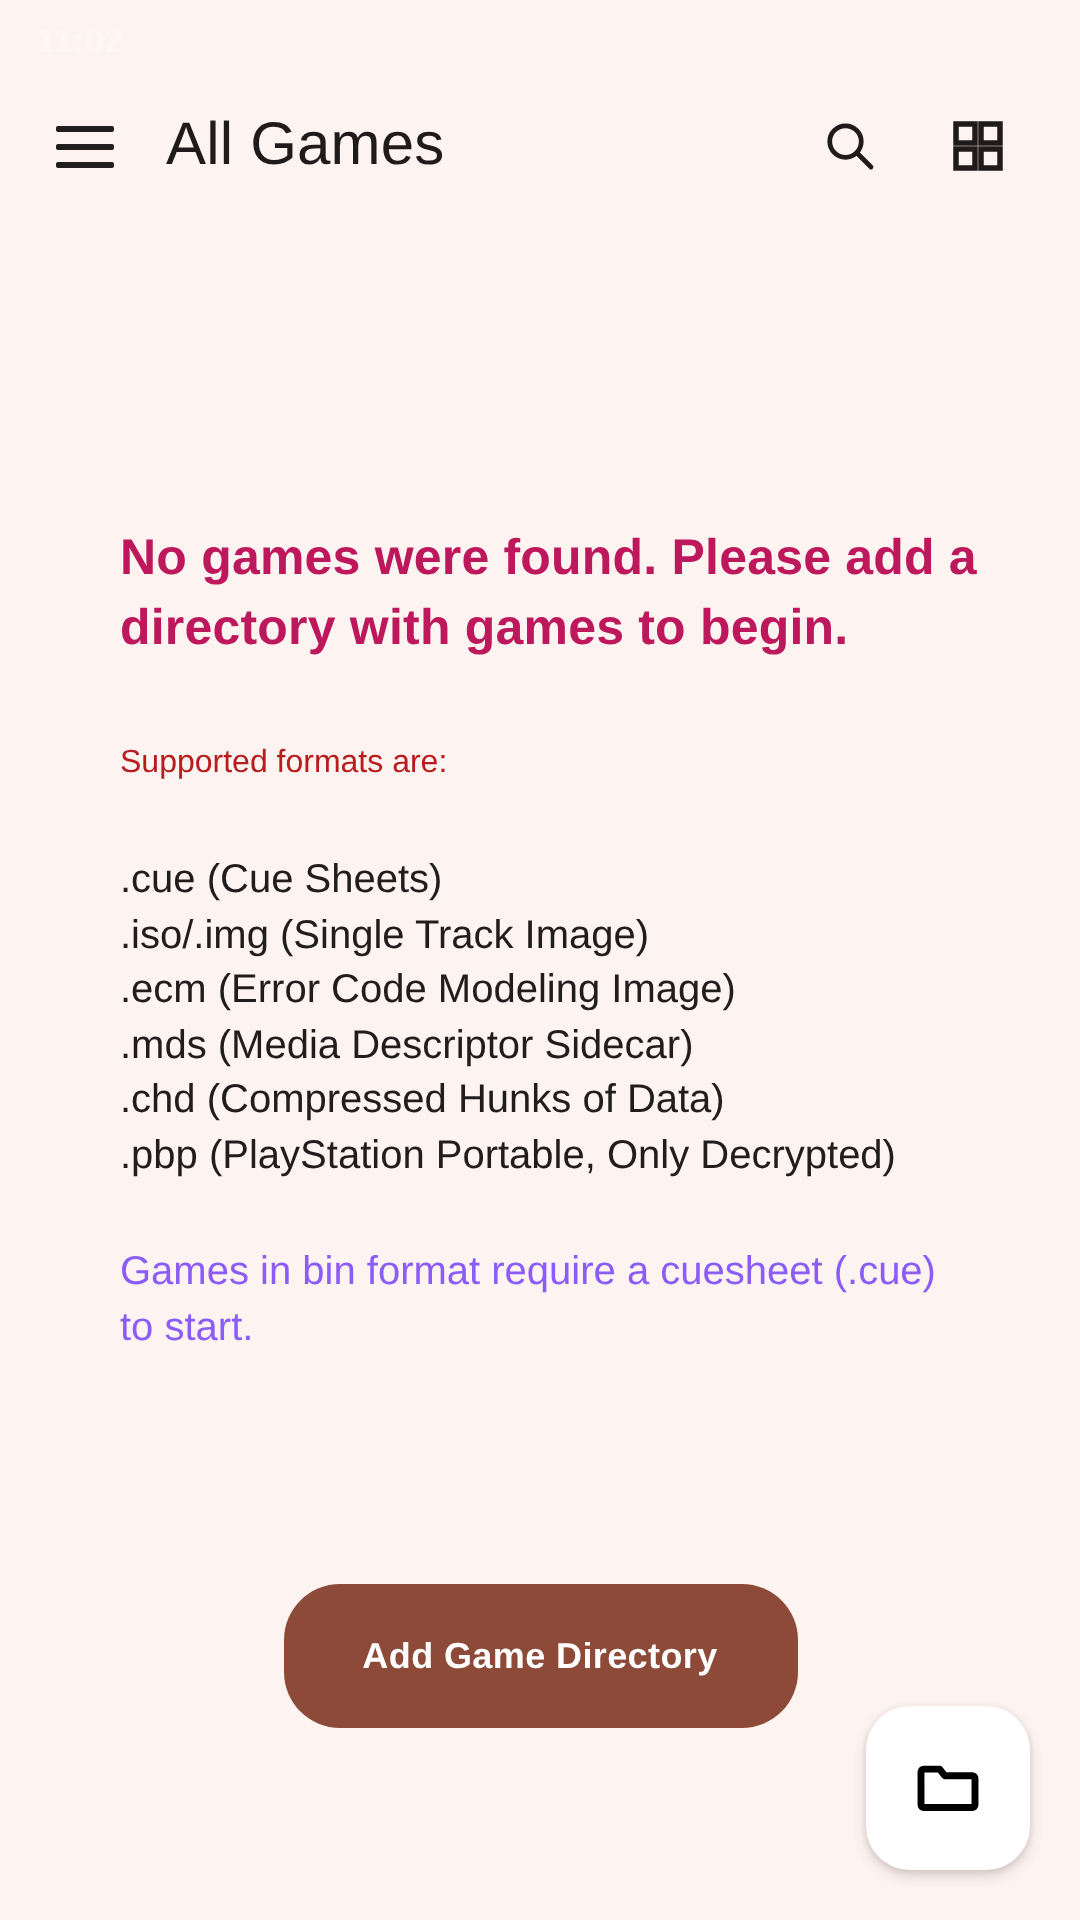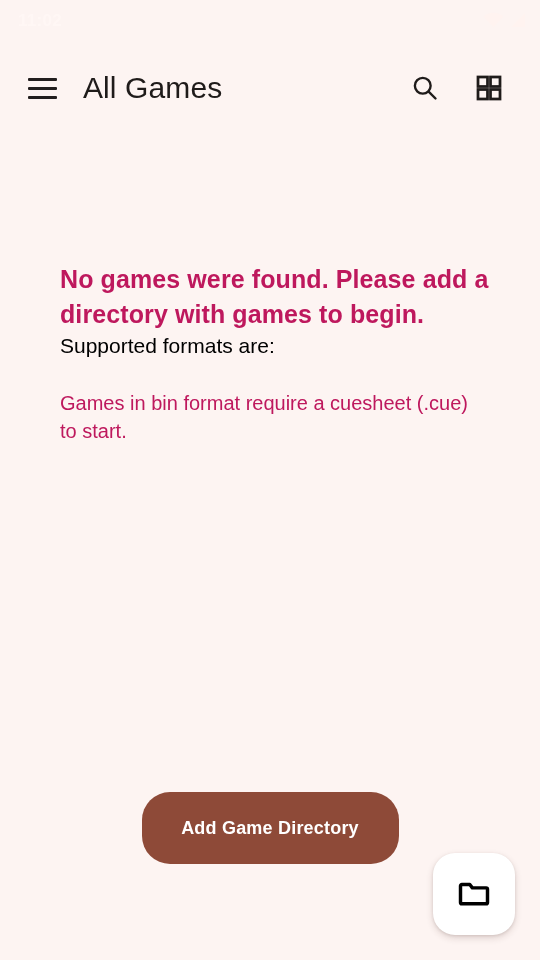--- a/index.html
+++ b/index.html
@@ -30,21 +30,21 @@
     font-weight:bold;
     color:#FFF7F5;
     letter-spacing:0.3px;
     line-height:1;
   }
   .status-icons { display:flex; align-items:center; gap:5px; }
   .status-icons svg { display:block; }
 
   
   .app-bar {
-    position:absolute; top:52px; left:0;
+    position:absolute; top:37px; left:0;
     width:540px; height:72px;
     display:flex; align-items:center;
     padding:0 34px 0 22px;
     z-index:10;
   }
   .menu-btn {
     width:40px; height:40px;
     display:flex; flex-direction:column;
     align-items:center; justify-content:center;
     gap:6px;
@@ -87,39 +87,40 @@
 
   .empty-heading {
     font-size:25px;
     font-weight:bold;
     line-height:35px;
     color:#be185d;
     letter-spacing:0.1px;
   }
 
   .supported-label {
-    font-size:21px;
+    font-size:16px;
     line-height:27px;
-    color:#000000;
+    color:#b91c1c;
+    margin-top:36px;
   }
 
   .format-list {
     margin-top:32px;
     list-style:none;
   }
   .format-list li {
     font-size:20px;
     line-height:27.5px;
     color:#211D1C;
   }
 
   .bin-note {
     font-size:20px;
     line-height:28px;
-    color:#be185d;
+    color:#8b5cf6;
     margin-top:30px;
     width:425px;
   }
 
   
   .add-dir-wrap {
     position:absolute;
     top:792px; left:0;
     width:540px;
     display:flex; justify-content:center;
@@ -203,20 +204,28 @@
 
   </div>
 </div>
 
 <div class="content">
 
   <div class="empty-heading">No games were found. Please add a directory with games to begin.</div>
 
   <div class="supported-label">Supported formats are:</div>
 
+  <ul class="format-list">
+    <li>.cue (Cue Sheets)</li>
+    <li>.iso/.img (Single Track Image)</li>
+    <li>.ecm (Error Code Modeling Image)</li>
+    <li>.mds (Media Descriptor Sidecar)</li>
+    <li>.chd (Compressed Hunks of Data)</li>
+    <li>.pbp (PlayStation Portable, Only Decrypted)</li>
+  </ul>
 
   <div class="bin-note">Games in bin format require a cuesheet (.cue) to start.</div>
 
 </div>
 
 <div class="add-dir-wrap">
   <button class="add-dir-btn">Add Game Directory</button>
 </div>
 
 <div class="fab">

